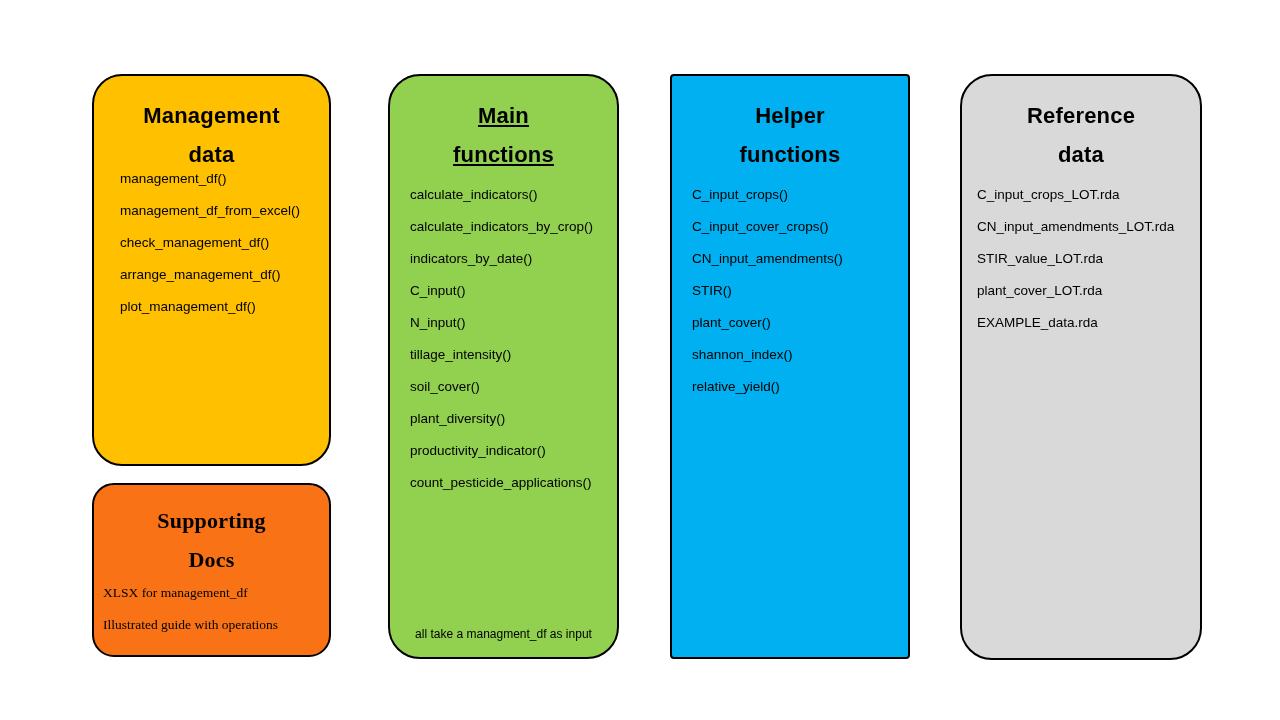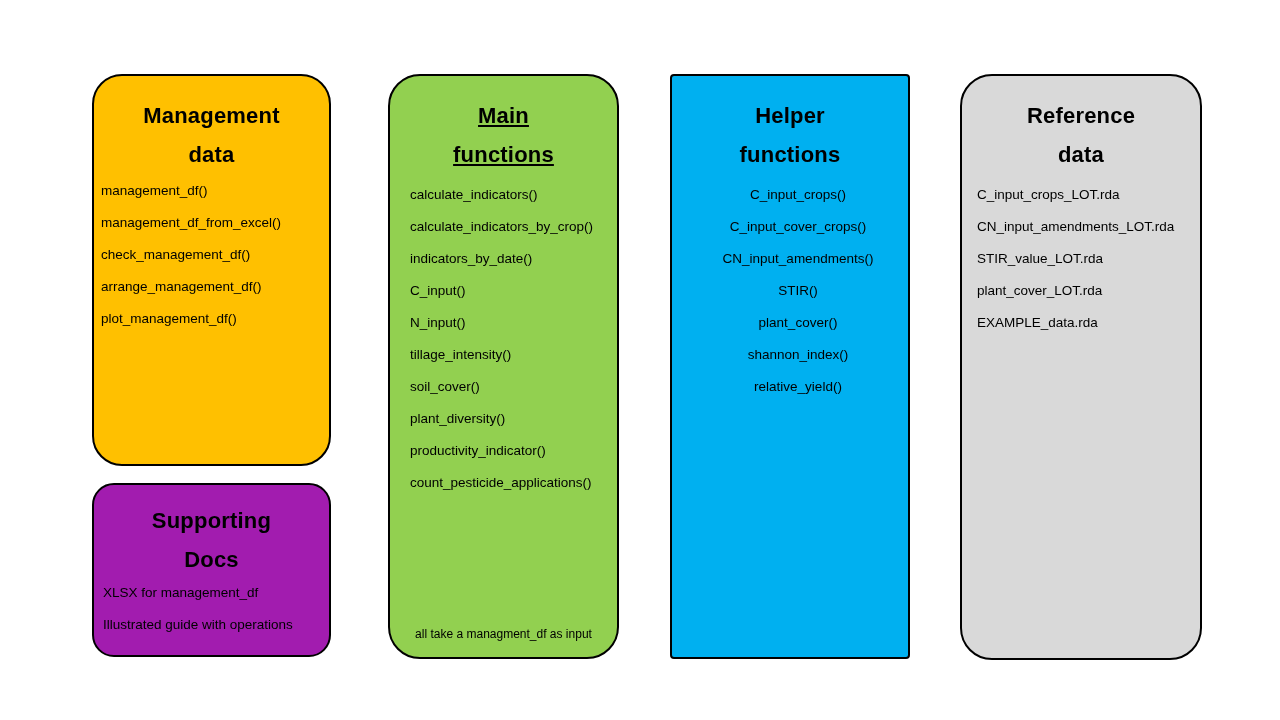--- a/index.html
+++ b/index.html
@@ -39,31 +39,31 @@
     right: 4px;
   }
   ul.items li {
     height: 32px;
     line-height: 18px;
     font-size: 13.5px;
     white-space: nowrap;
   }
   
   #box-management { left: 92px;  top: 74px;  width: 239px; height: 392px; border-radius: 30px; }
-  #box-management ul.items { top: 106px; padding-left: 7px; }
+  #box-management ul.items { top: 94px; padding-left: 26px; }
 
   #box-supporting { left: 92px;  top: 483px; width: 239px; height: 174px; border-radius: 22px; background: #ffffff; }
   #box-supporting .box-title { padding-top: 16px; }
   #box-supporting ul.items { top: 99px; padding-left: 9px; }
 
   #box-main { left: 388px; top: 74px; width: 231px; height: 585px; border-radius: 32px; text-decoration: underline; }
   #box-main ul.items { top: 110px; padding-left: 20px; }
 
   #box-helper { left: 670px; top: 74px; width: 240px; height: 585px; border-radius: 4px; }
-  #box-helper ul.items { top: 110px; padding-left: 20px; text-align: center; }
+  #box-helper ul.items { top: 110px; padding-left: 20px; }
 
   #box-reference { left: 960px; top: 74px; width: 242px; height: 586px; border-radius: 32px; }
   #box-reference ul.items { top: 110px; padding-left: 15px; }
 
   .box-footer {
     position: absolute;
     left: 0;
     right: 0;
     bottom: 16px;
     text-align: center;
@@ -83,21 +83,21 @@
     </h2>
     <ul class="items">
       <li>management_df()</li>
       <li>management_df_from_excel()</li>
       <li>check_management_df()</li>
       <li>arrange_management_df()</li>
       <li>plot_management_df()</li>
     </ul>
   </section>
 
-  <section class="box" id="box-supporting" style="background-color: #a21caf;">
+  <section class="box" id="box-supporting" style="background-color: #f97316; font-family: Liberation Serif, serif;">
     <h2 class="box-title">
       <span>Supporting</span><br>
       <span>Docs</span>
     </h2>
     <ul class="items">
       <li>XLSX for management_df</li>
       <li>Illustrated guide with operations</li>
     </ul>
   </section>
 

